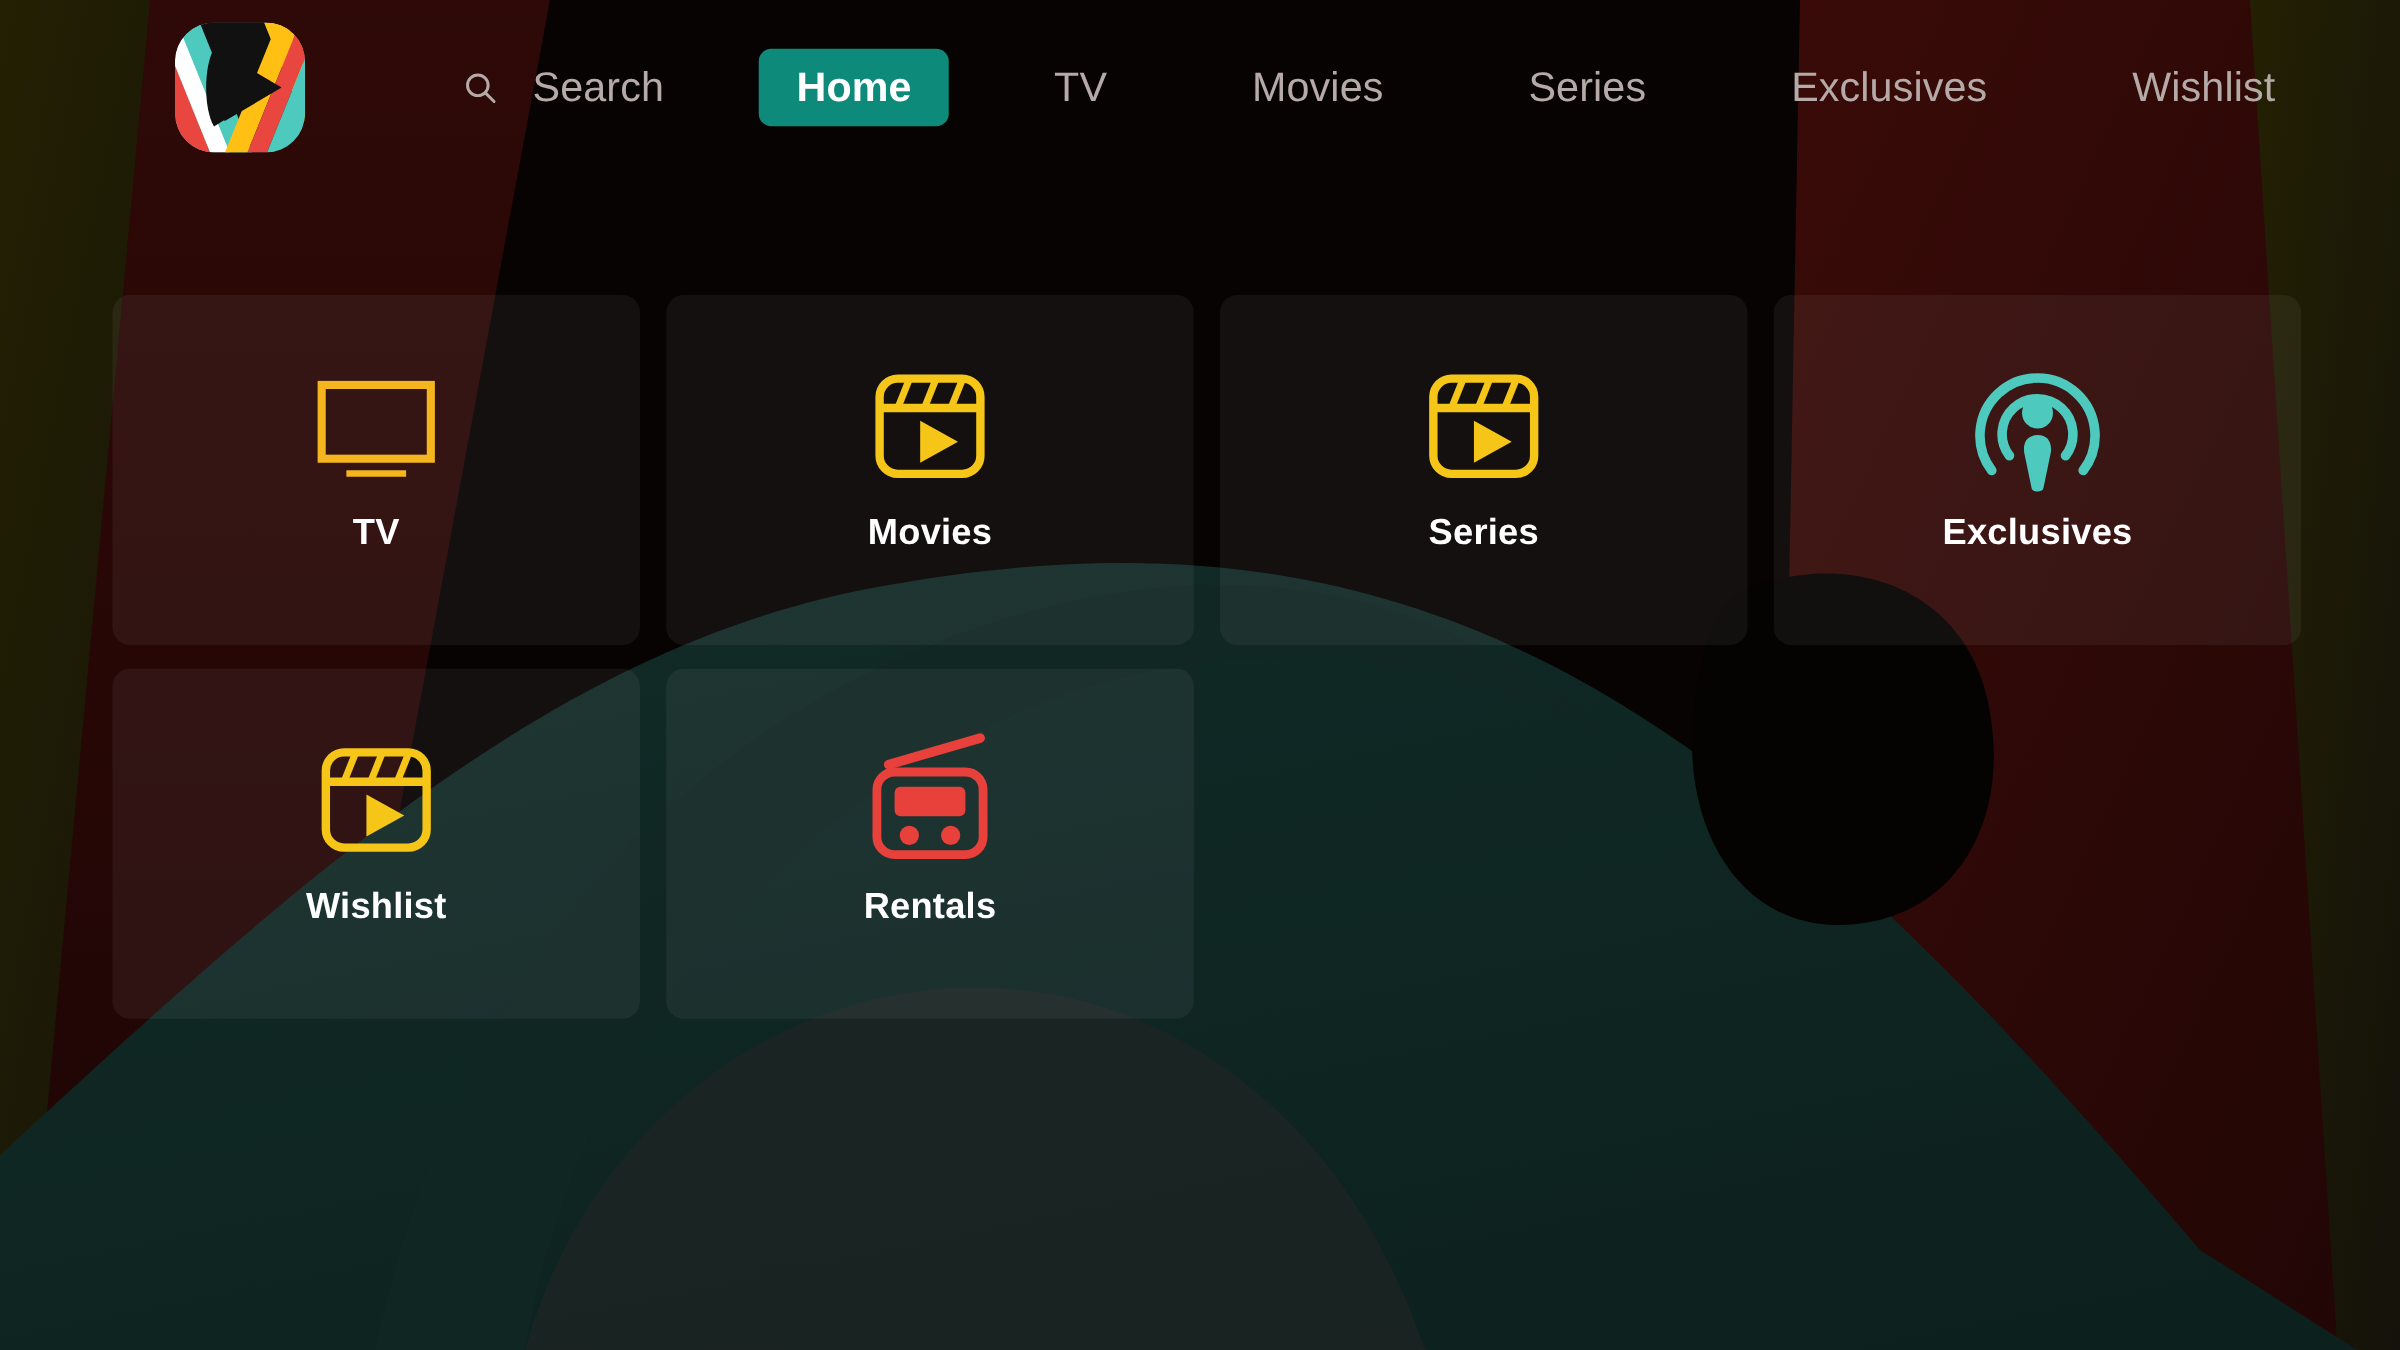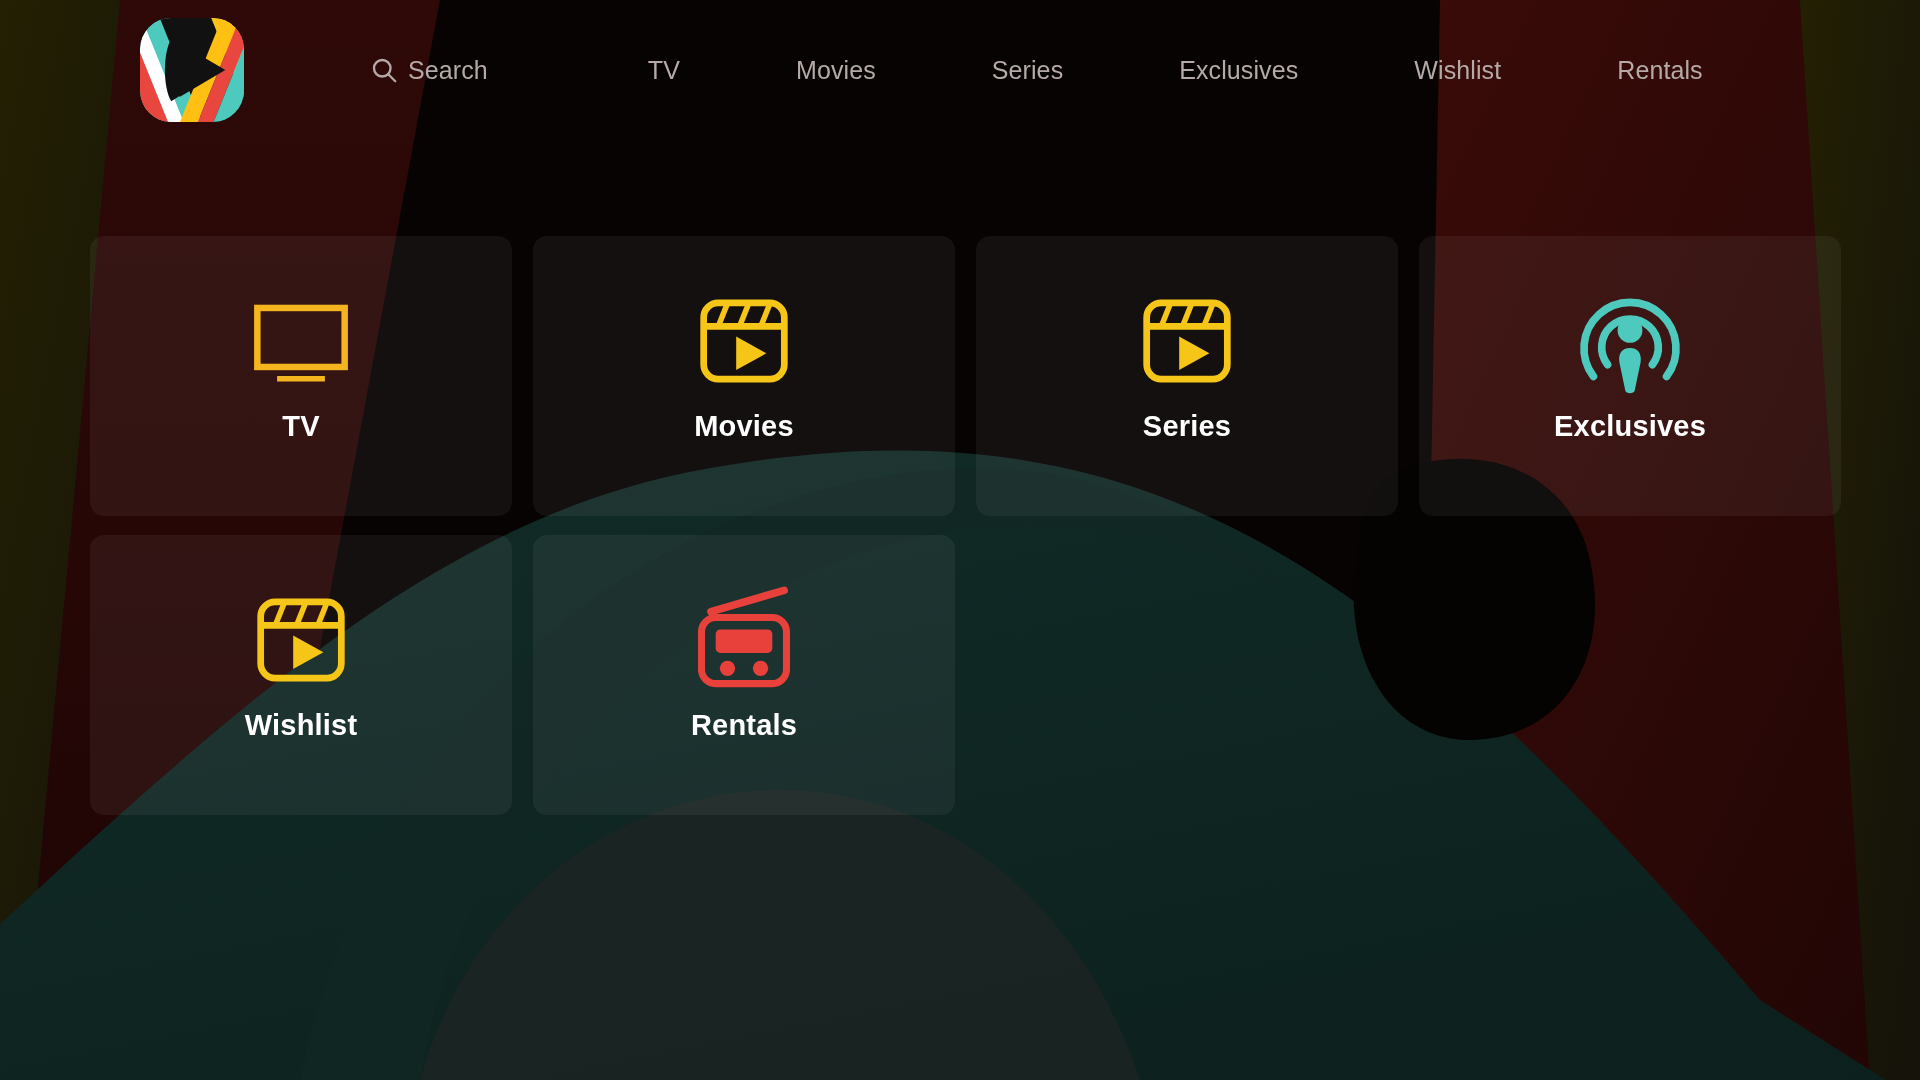--- a/index.html
+++ b/index.html
@@ -56,26 +56,26 @@
     display: flex;
     align-items: center;
     gap: 0px;
     flex: 1 1 auto;
   }
 
   .nav-item {
     display: flex;
     align-items: center;
     justify-content: center;
-    gap: 8px;
+    gap: 26px;
     height: 62px;
     padding: 0 32px;
     border-radius: 10px;
     color: #b5aaa8;
-    font-size: 25px;
+    font-size: 33px;
     font-weight: 400;
     letter-spacing: 0.1px;
     white-space: nowrap;
     cursor: pointer;
     background: transparent;
     border: none;
     font-family: "Liberation Sans", sans-serif;
   }
 
   .nav-item.active {
@@ -239,20 +239,23 @@
           <svg width="30" height="30" viewBox="0 0 24 24" fill="none" stroke="#b5aaa8" stroke-width="1.9" stroke-linecap="round">
             <circle cx="10.6" cy="10.6" r="6.6"></circle>
             <line x1="15.6" y1="15.6" x2="21" y2="21"></line>
           </svg>
         </span>
         <span>Search</span>
       </div>
 
       <span class="nav-spacer-sm"></span>
 
+      <button class="nav-item active">
+        <span>Home</span>
+      </button>
 
       <span class="nav-spacer-md"></span>
 
       <button class="nav-item">
         <span>TV</span>
       </button>
 
       <span class="nav-spacer-md"></span>
 
       <button class="nav-item">

